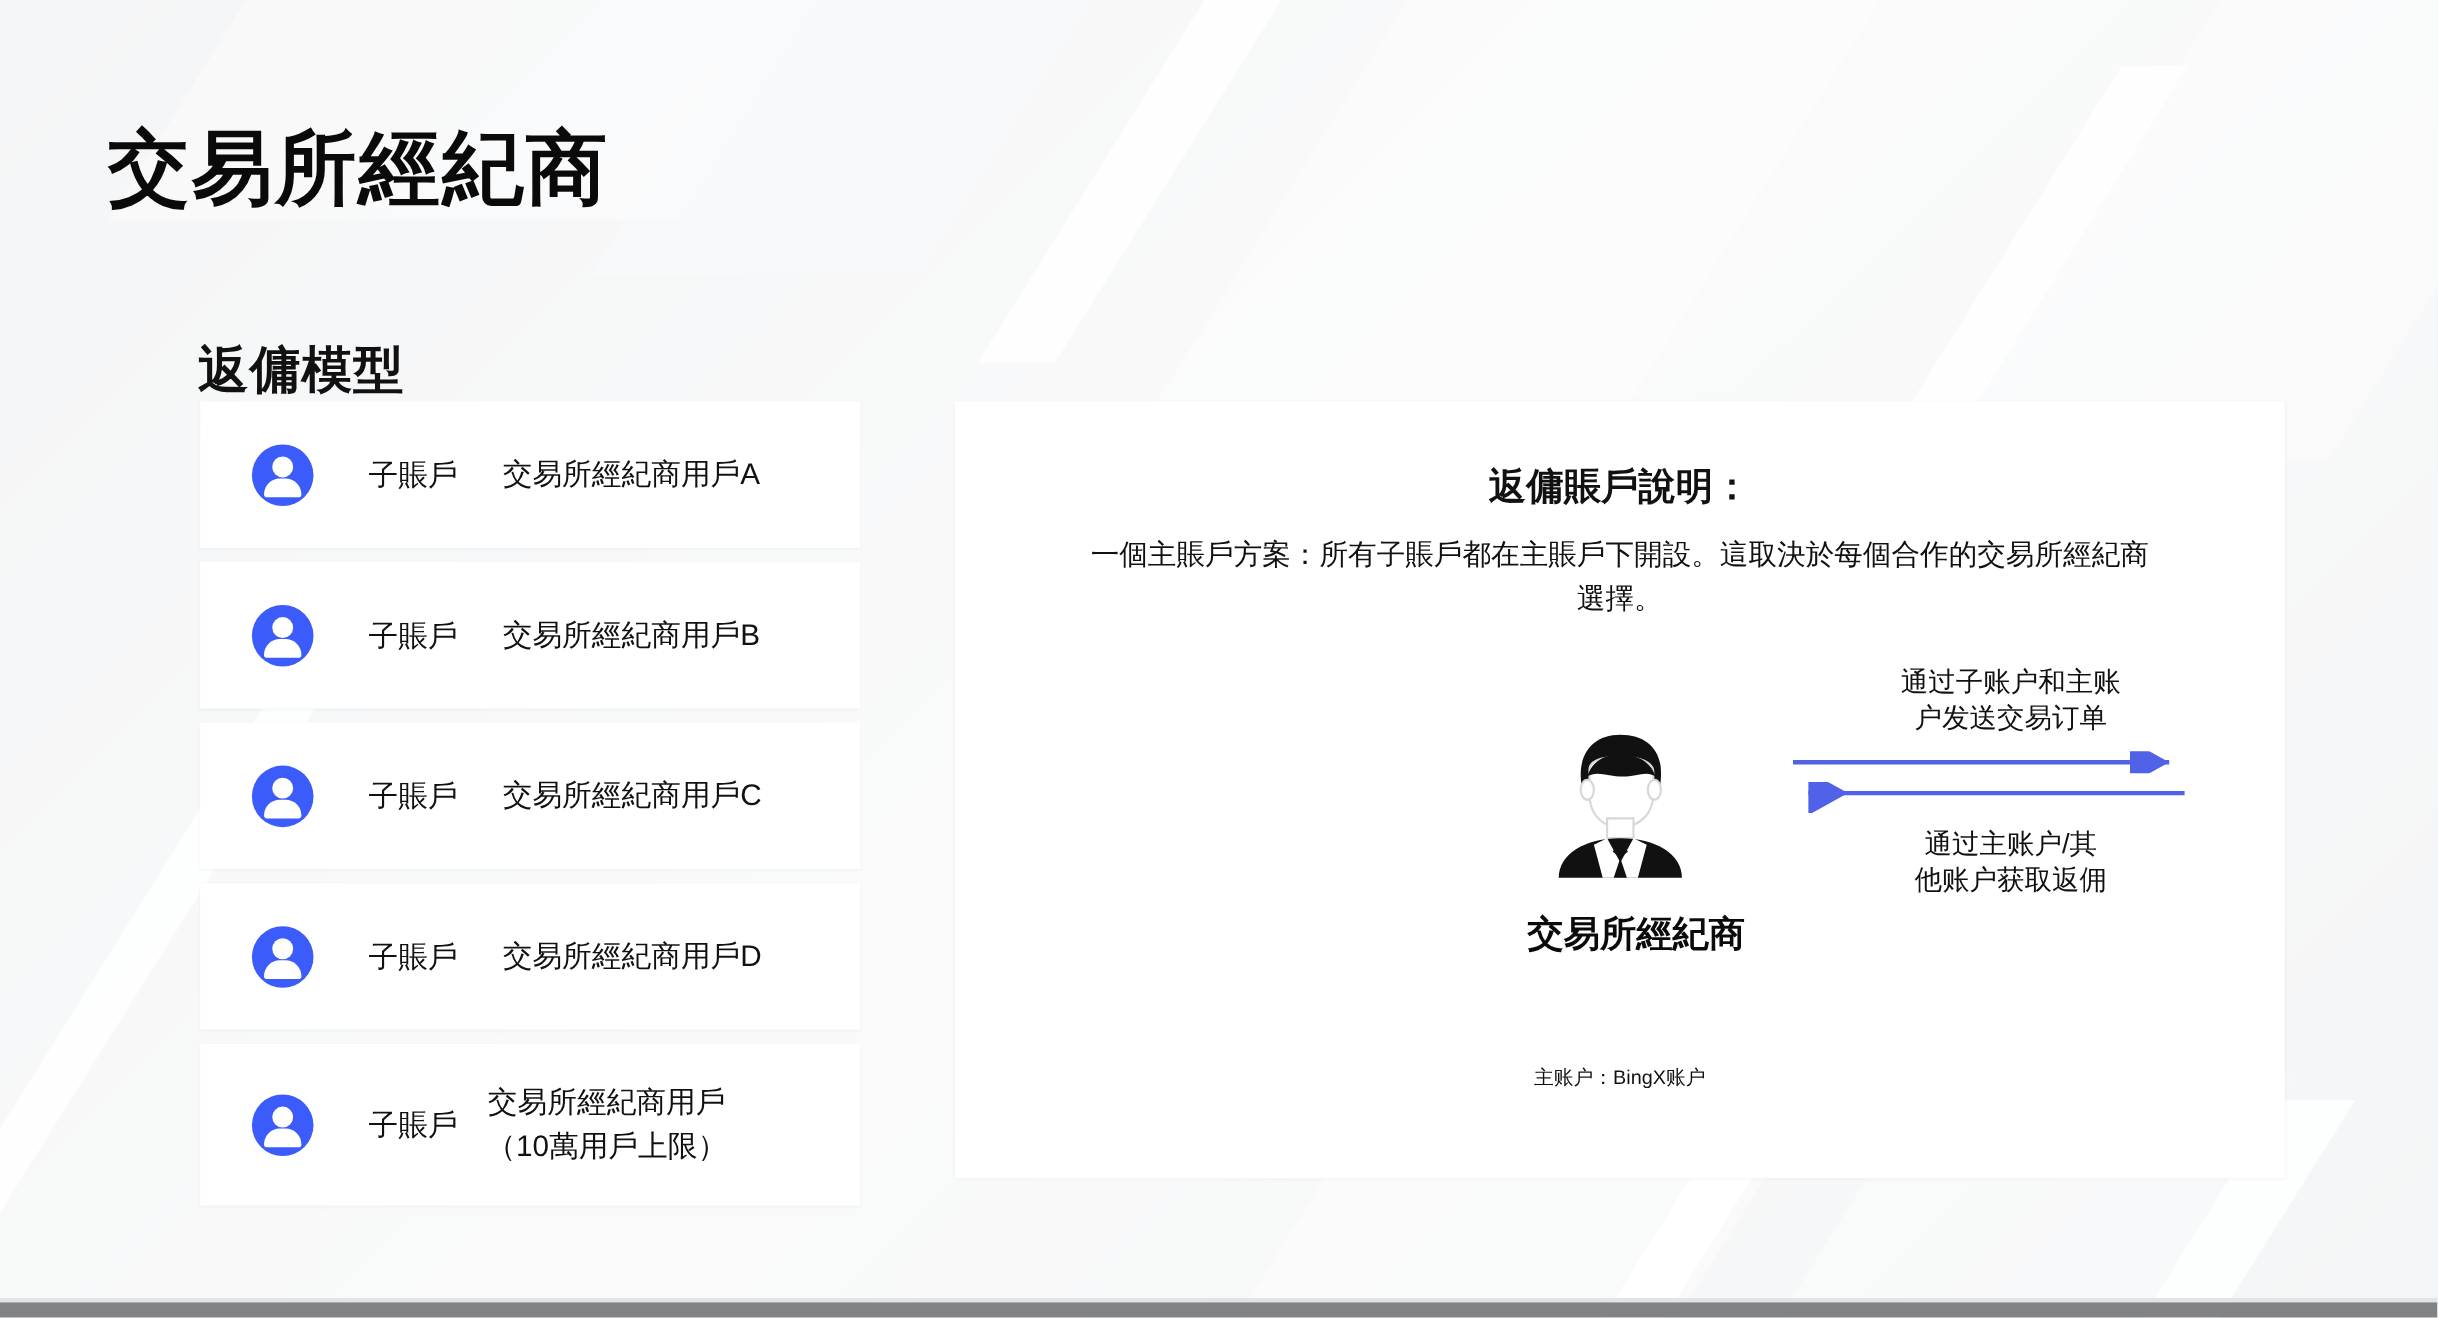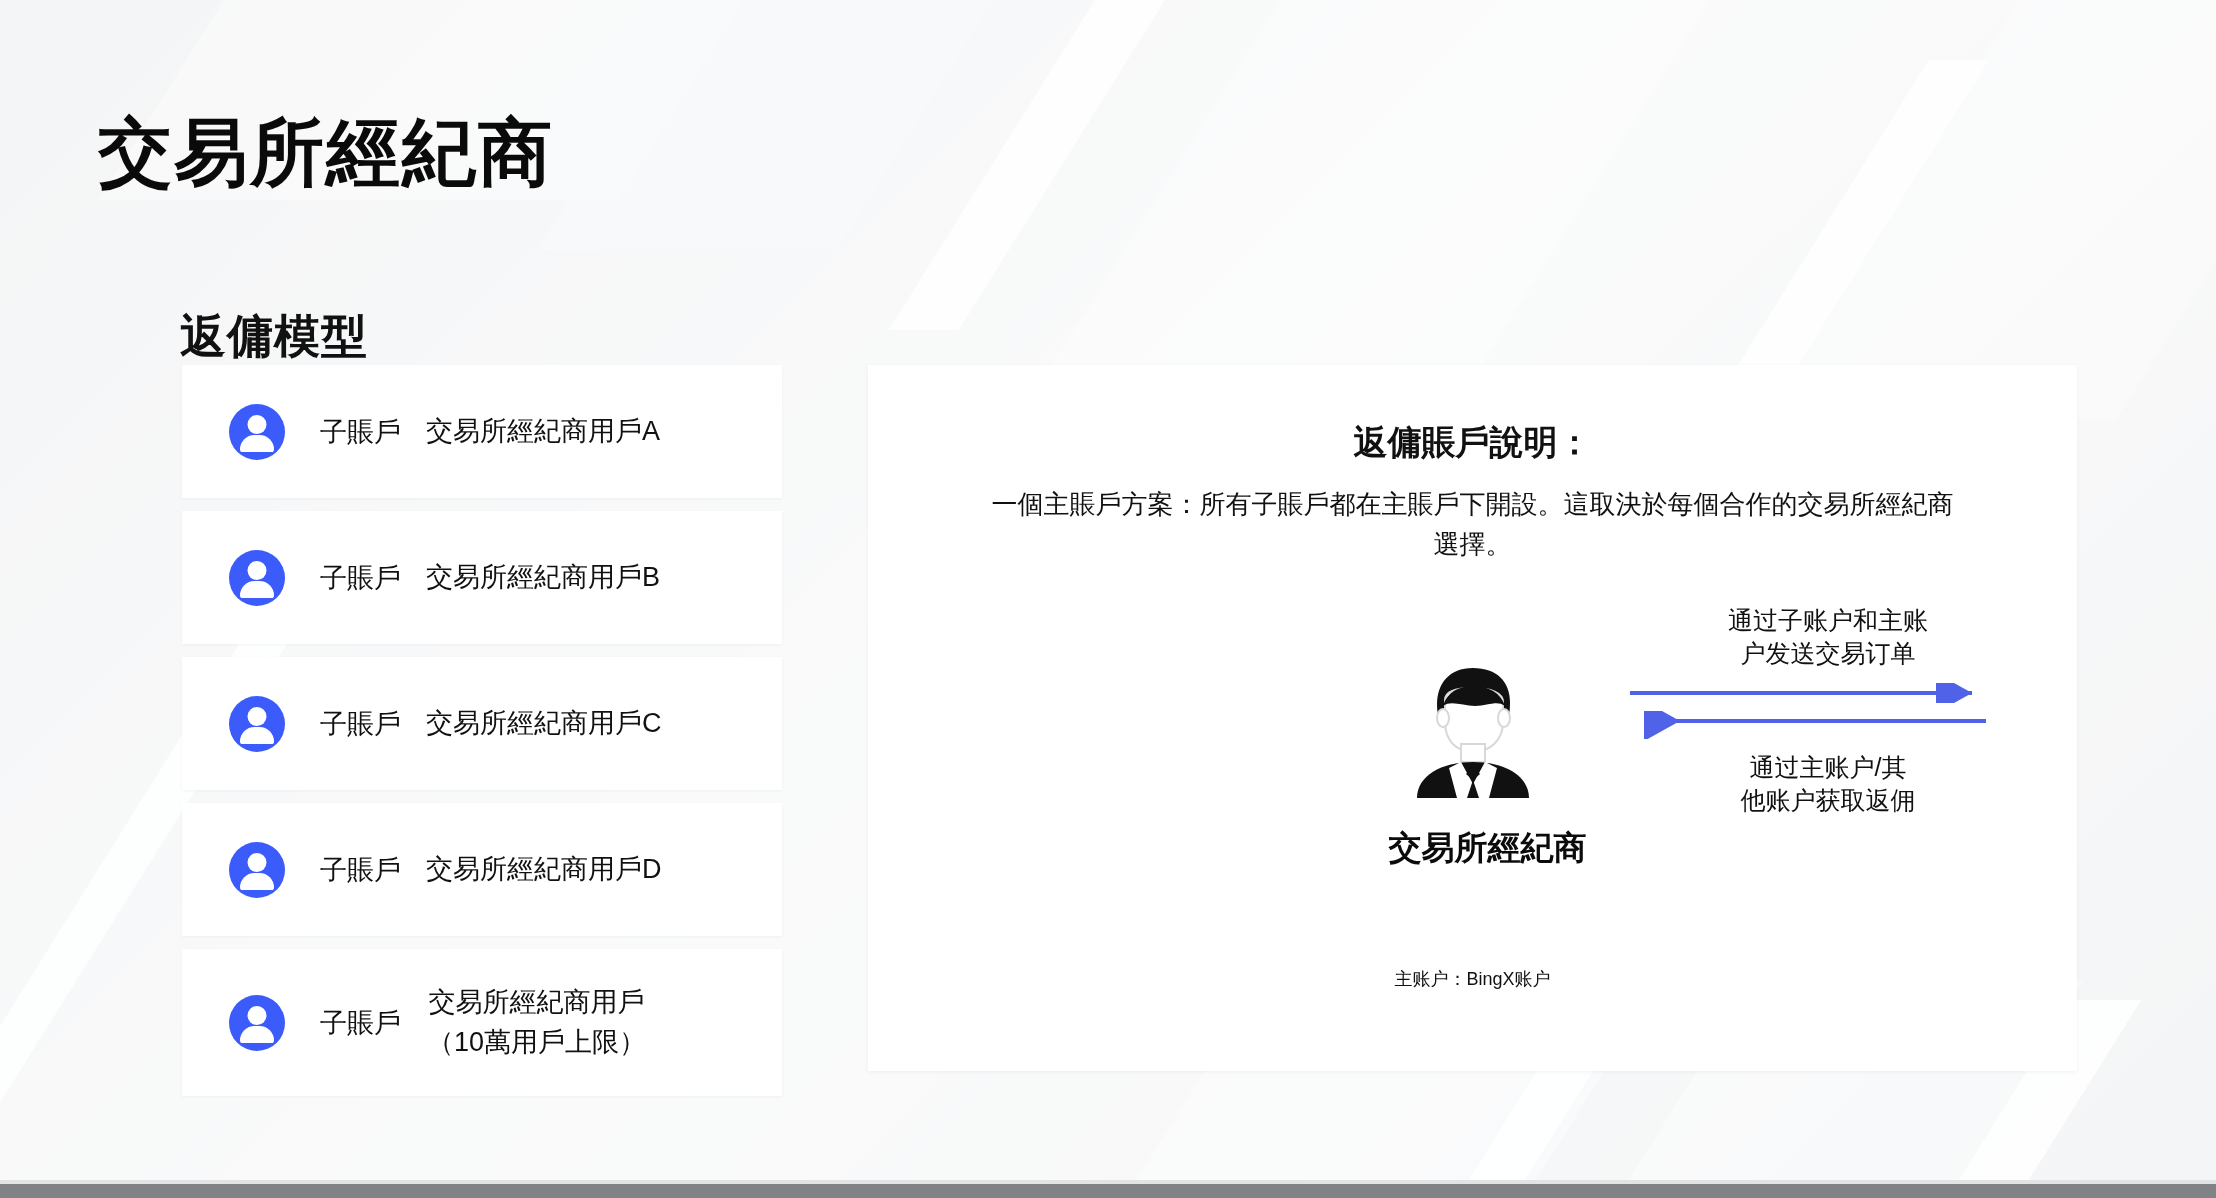--- a/index.html
+++ b/index.html
@@ -122,28 +122,28 @@
     position: absolute;
     left: 50%;
     bottom: 8px;
     transform: translateX(-50%);
     width: 34px;
     height: 17px;
     border-radius: 17px 17px 3px 3px;
     background: #ffffff;
   }
   .account-label {
-    margin-left: 35px;
+    margin-left: 50px;
     font-size: 27px;
     color: #111111;
     white-space: nowrap;
     font-weight: 400;
   }
   .account-name {
-    margin-left: 25px;
+    margin-left: 41px;
     font-size: 27px;
     color: #111111;
     font-weight: 400;
     line-height: 1.45;
   }
   .account-name.two-line {
     text-align: center;
     margin-left: 26px;
   }
 

